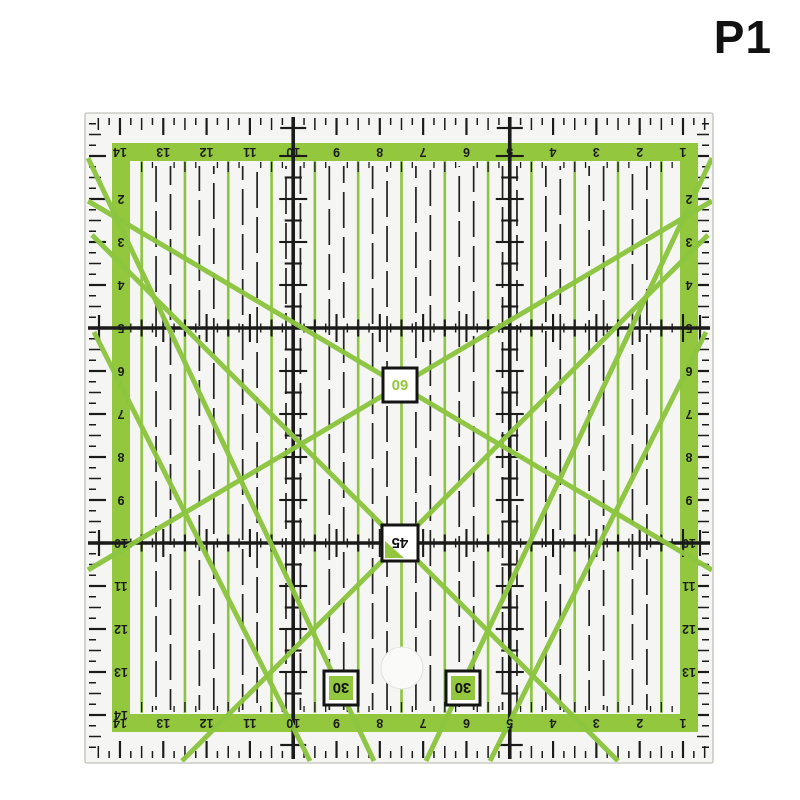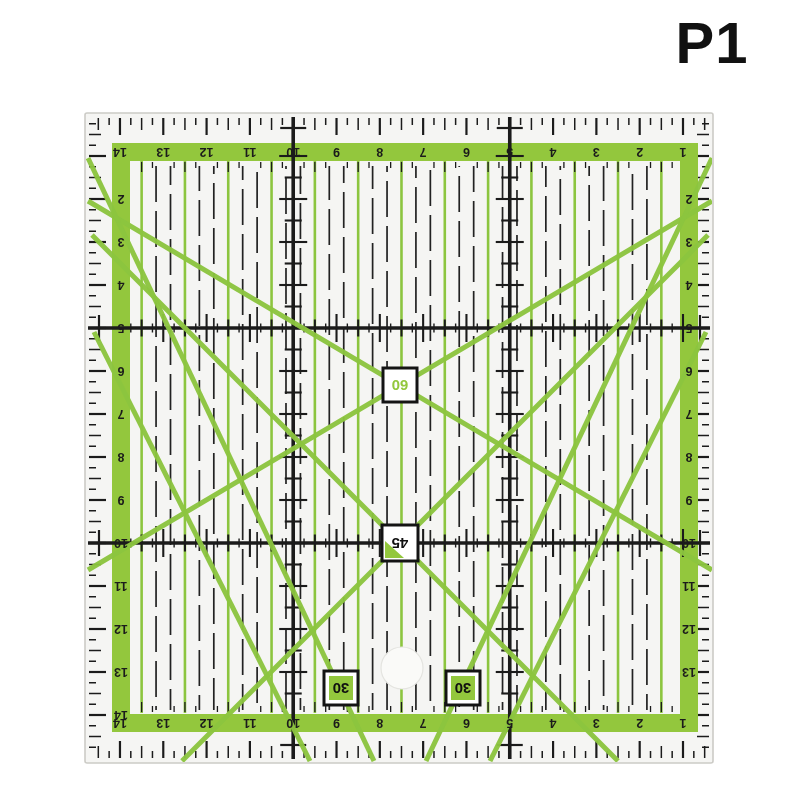--- a/index.html
+++ b/index.html
@@ -1,22 +1,22 @@
 <!DOCTYPE html>
 <html><head>
 <meta charset="utf-8">
 <style>
   html,body{margin:0;padding:0;background:#ffffff;}
   .stage{
     position:relative;width:800px;height:800px;background:#ffffff;overflow:hidden;
     font-family:"Liberation Sans", sans-serif;
   }
   .p1-label{
-    position:absolute;top:14px;right:28px;width:120px;text-align:center;
-    font-size:58px;font-weight:700;color:#111;letter-spacing:1px;line-height:1;
+    position:absolute;top:14px;right:28px;width:120px;text-align:right;
+    font-size:46px;font-weight:700;color:#111;letter-spacing:1px;line-height:1;
     font-family:"Liberation Sans", sans-serif;
   }
   svg text{font-family:"Liberation Sans", sans-serif;}
 </style>
 </head>
 <body>
 
 <div class="stage">
   <div class="p1-label">P1</div>
   <svg id="ruler-svg" width="800" height="800" viewBox="0 0 800 800" xmlns="http://www.w3.org/2000/svg">

